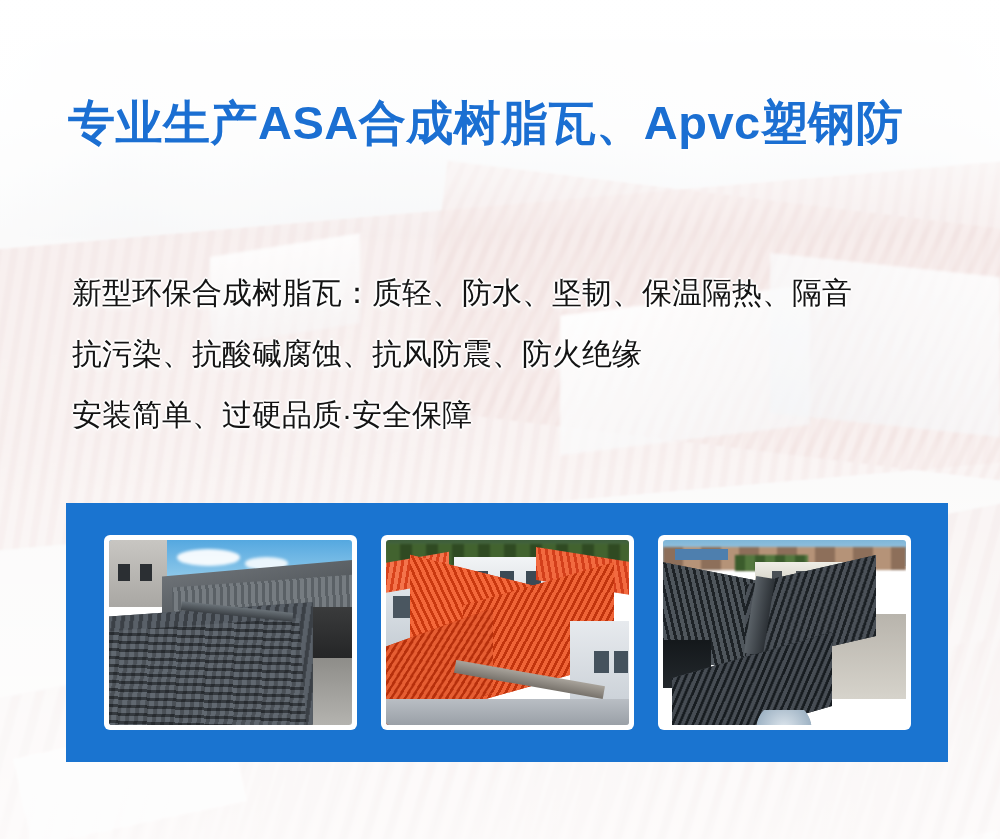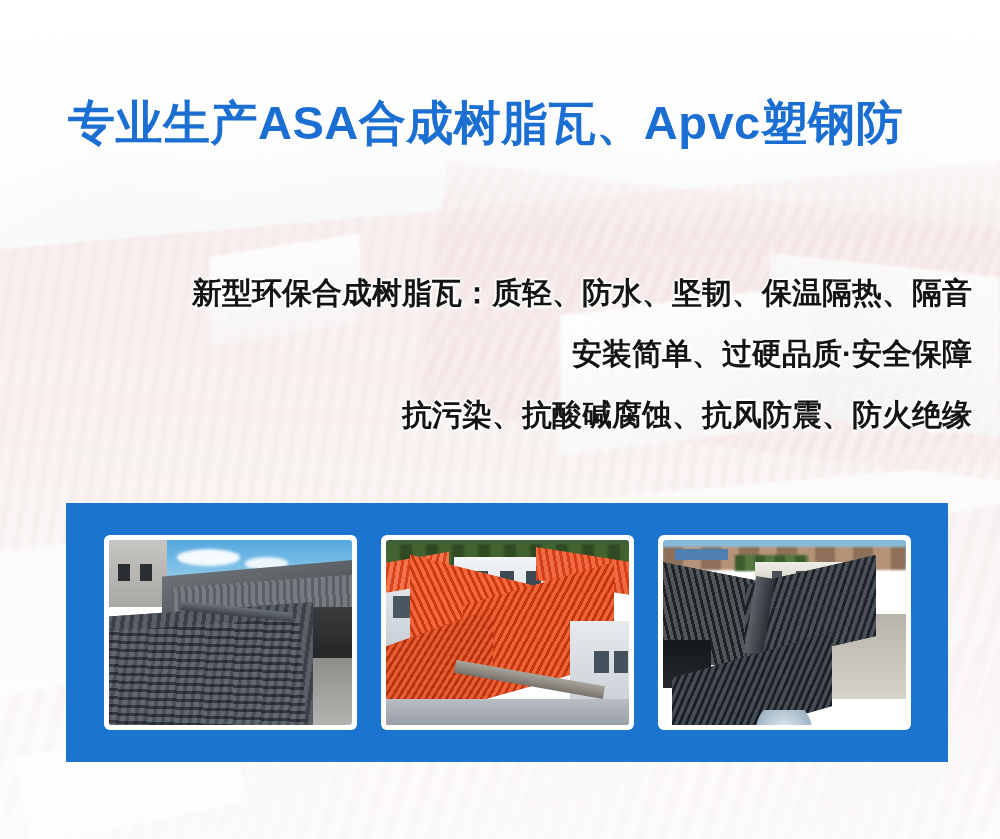--- a/index.html
+++ b/index.html
@@ -183,30 +183,29 @@
 
   .subhead {
     position: absolute;
     left: 72px;
     top: 262px;
     width: 900px;
   }
   .sub-line {
     font-size: 30px;
     line-height: 61px;
-    font-weight: bold;
+    font-weight: normal;
     color: #141414;
     white-space: nowrap;
     text-shadow:
        0 2px 0 rgba(255,255,255,0.95),
        2px 0 0 rgba(255,255,255,0.85),
       -2px 0 0 rgba(255,255,255,0.85),
        0 -2px 0 rgba(255,255,255,0.85),
        2px 3px 4px rgba(255,255,255,0.85);
-    text-align: right;
   }
 
   
   .photo-frame {
     position: absolute;
     left: 66px;
     top: 503px;
     width: 882px;
     height: 259px;
     background: #1a74d0;
@@ -398,22 +397,22 @@
   </div>
 
   <div class="content">
 
     <div class="headline">
       <div class="headline-line">专业生产ASA合成树脂瓦、Apvc塑钢防</div>
     </div>
 
     <div class="subhead">
       <div class="sub-line">新型环保合成树脂瓦：质轻、防水、坚韧、保温隔热、隔音</div>
+      <div class="sub-line">抗污染、抗酸碱腐蚀、抗风防震、防火绝缘</div>
       <div class="sub-line">安装简单、过硬品质·安全保障</div>
-      <div class="sub-line">抗污染、抗酸碱腐蚀、抗风防震、防火绝缘</div>
     </div>
 
     <div class="photo-frame">
 
       <div class="photo-card">
         <div class="photo-inner">
           <div class="p1-sky"></div>
           <div class="p1-cloud1"></div>
           <div class="p1-cloud2"></div>
           <div class="p1-wallL"></div>

